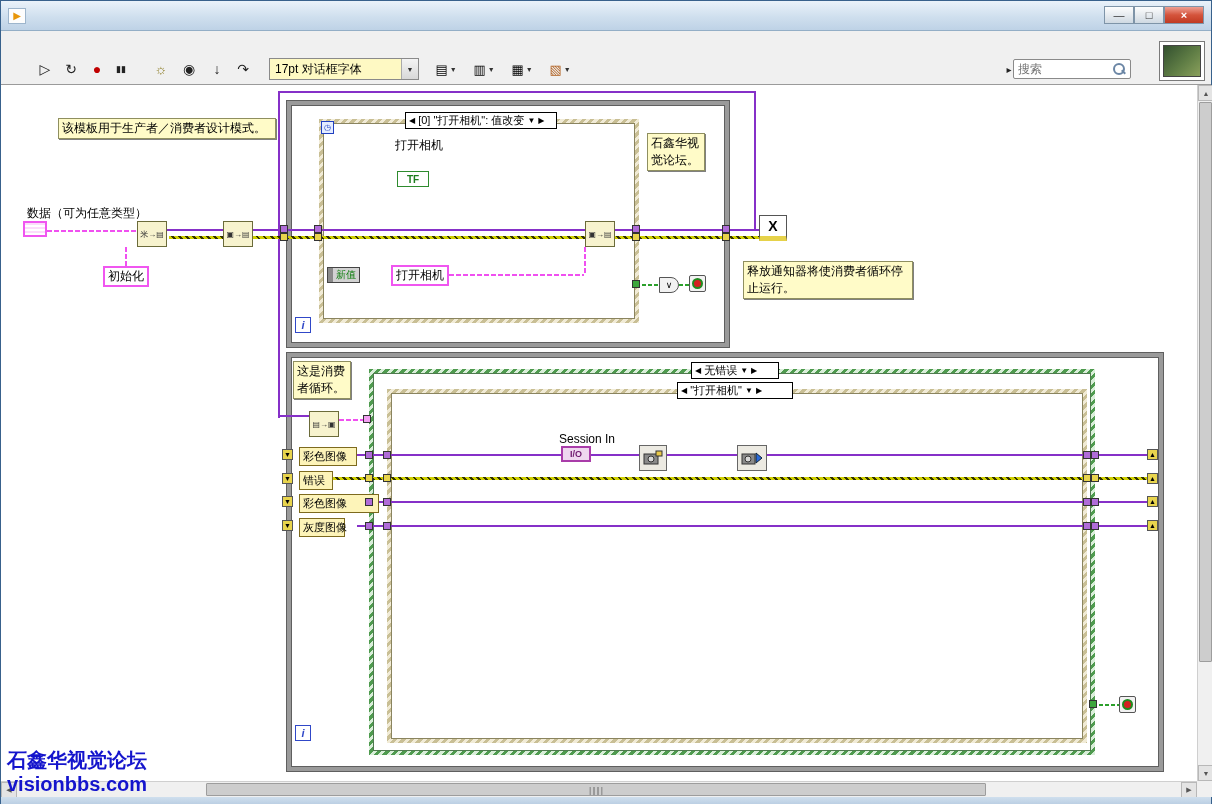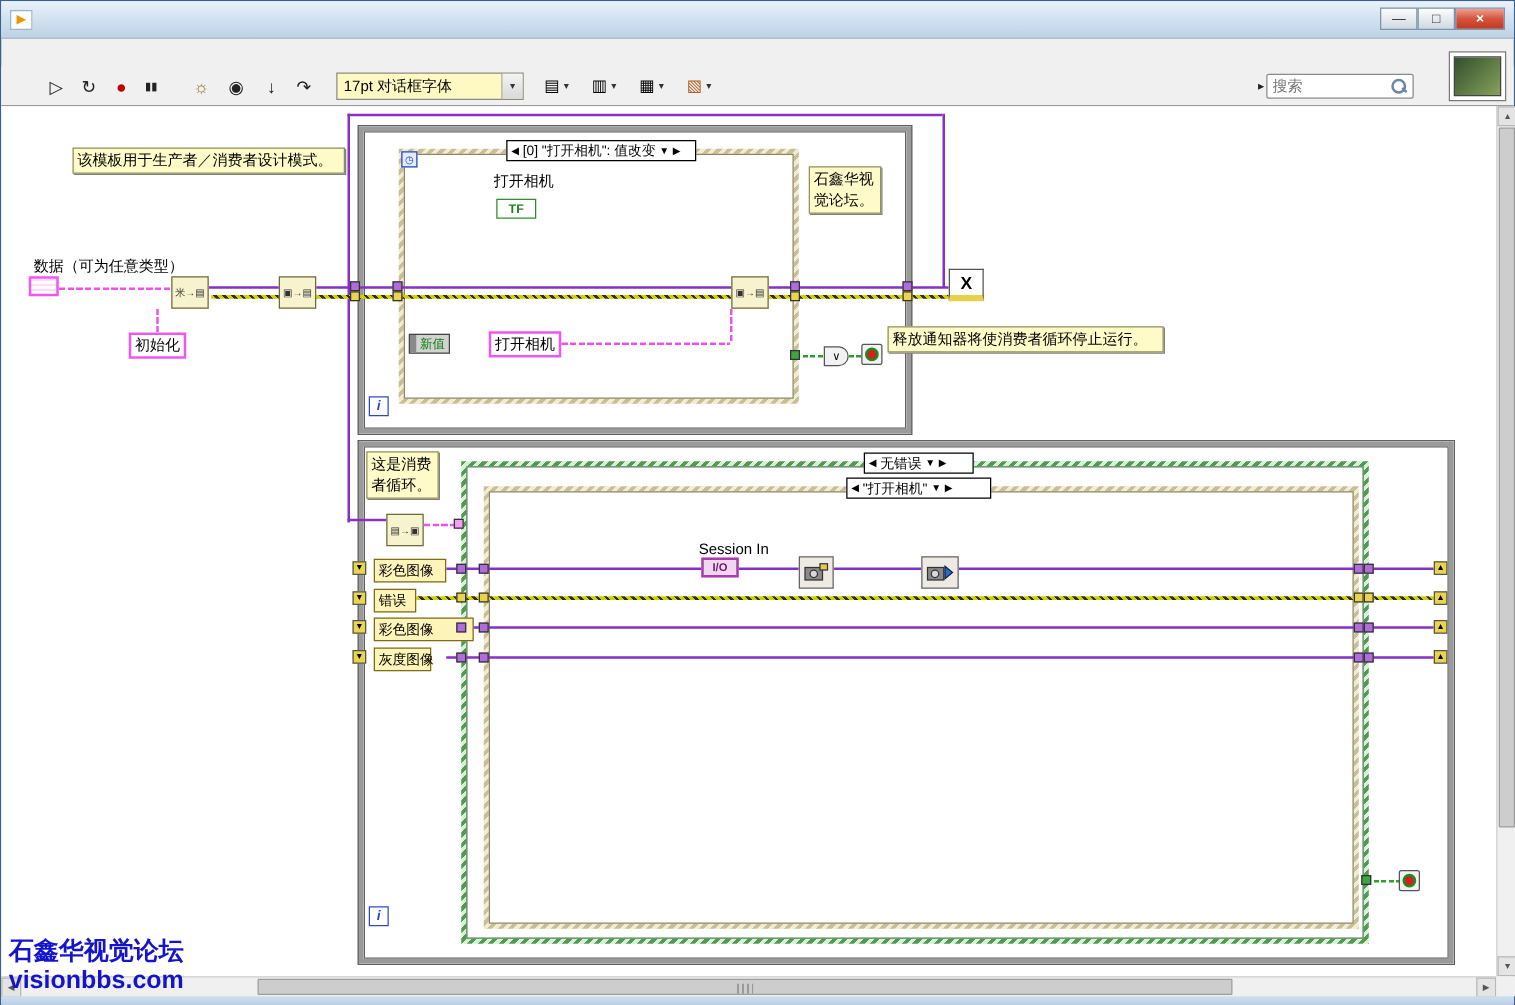--- a/index.html
+++ b/index.html
@@ -278,34 +278,34 @@
     <div class="shead" style="left:676px;top:297px;width:116px">
       <span class="arr">◀</span>
       <span>"打开相机"</span>
       <span class="arr">▼</span>
       <span class="arr">▶</span>
     </div>
 
     <div class="note" style="left:57px;top:33px;width:218px">该模板用于生产者／消费者设计模式。</div>
     <div class="freetext" style="left:26px;top:120px">数据（可为任意类型）</div>
     <div class="note" style="left:646px;top:48px;width:58px">石鑫华视觉论坛。</div>
-    <div class="note" style="left:709px;top:176px;width:221px">释放通知器将使消费者循环停止运行。</div>
+    <div class="note" style="left:742px;top:176px;width:170px">释放通知器将使消费者循环停止运行。</div>
     <div class="note" style="left:292px;top:276px;width:58px">这是消费者循环。</div>
 
     <div class="pinkbox" style="left:22px;top:136px;width:24px;height:16px;background:repeating-linear-gradient(0deg,#ffffff 0 2px,#fbdcfb 2px 4px)"></div>
     <div class="pinkbox" style="left:102px;top:181px">初始化</div>
     <div class="nodeicon" style="left:136px;top:136px">米→▤</div>
     <div class="nodeicon" style="left:222px;top:136px">▣→▤</div>
     <div class="nodeicon" style="left:584px;top:136px">▣→▤</div>
     <div class="nodeicon" style="left:308px;top:326px">▤→▣</div>
     <div class="xnode" style="left:758px;top:130px">X</div>
 
     <div class="timeoutterm" style="left:320px;top:36px">◷</div>
     <div class="freetext" style="left:394px;top:52px">打开相机</div>
-    <div class="tfconst" style="left:396px;top:74px">TF</div>
+    <div class="tfconst" style="left:396px;top:86px">TF</div>
     <div class="evdata" style="left:326px;top:182px">新值</div>
     <div class="pinkbox" style="left:390px;top:180px">打开相机</div>
 
     <div class="orgate" style="left:658px;top:192px">∨</div>
     <div class="cond" style="left:688px;top:190px">
         <i></i>
       </div>
     <div class="iter" style="left:294px;top:232px">i</div>
 
     <div class="locallabel" style="left:298px;top:362px;width:58px">彩色图像</div>

